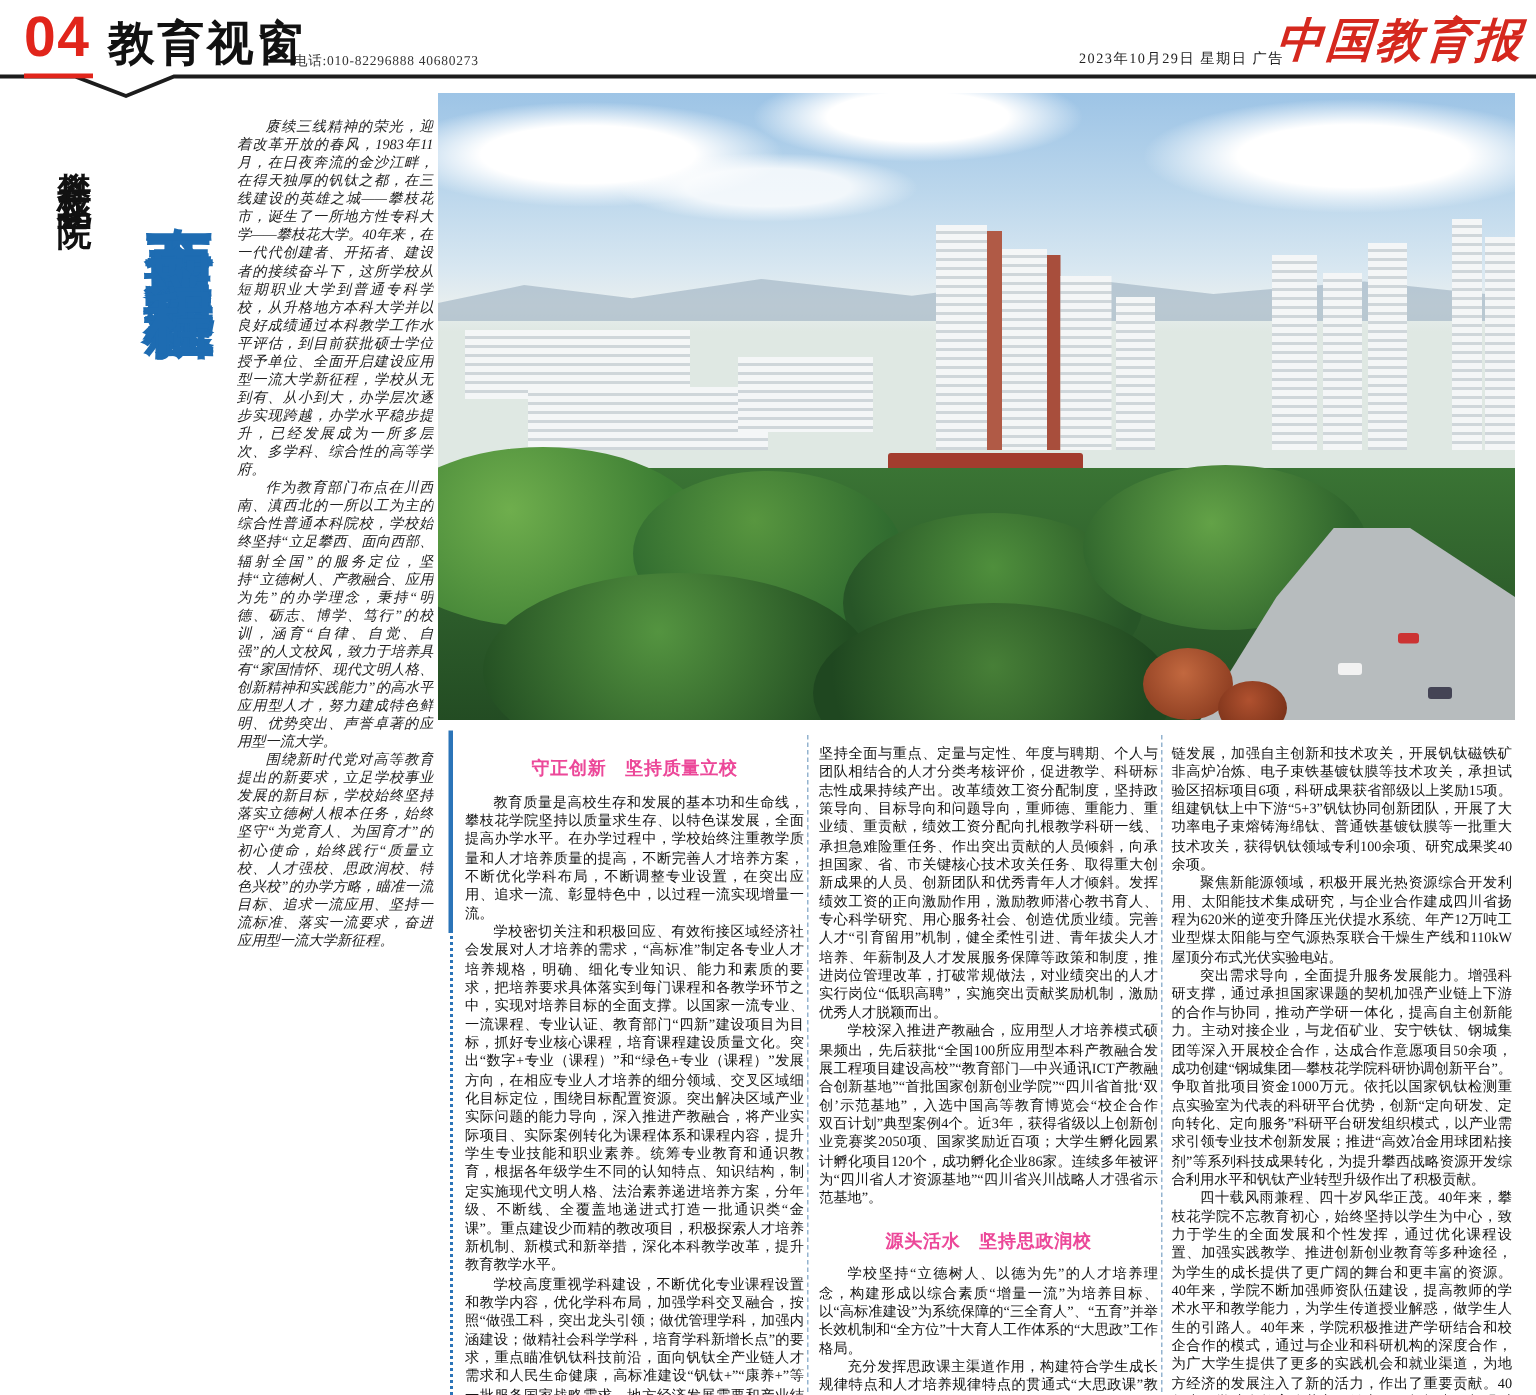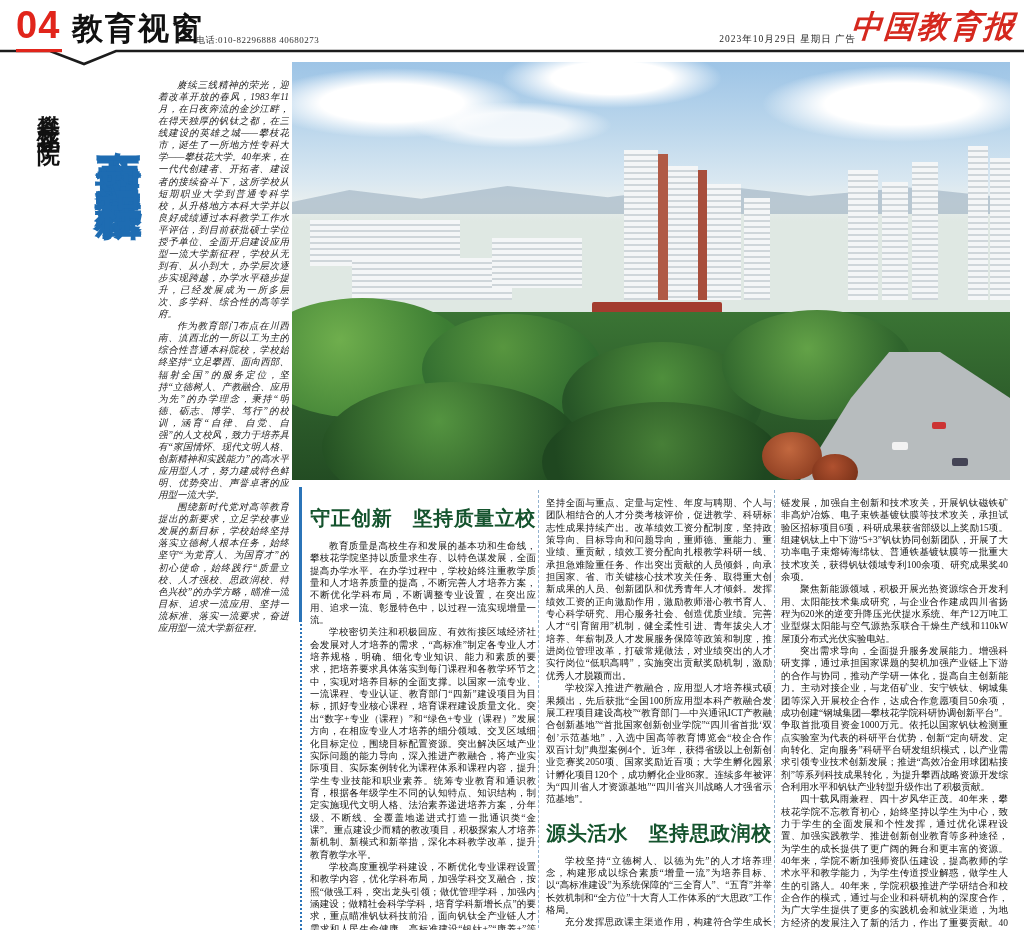--- a/index.html
+++ b/index.html
@@ -39,21 +39,21 @@
   .tree{border-radius:50%;}
 
   
   .bodytext{font-size:9.5px;line-height:1.3;text-align:justify;color:#141414;}
   .bodytext p{margin:0;text-indent:2em;}
   .bodytext p.cont{text-indent:0;}
   .col{position:absolute;top:497px;height:443px;overflow:hidden;}
   .col1{left:310px;width:226px;}
   .col2{left:546px;width:226px;}
   .col3{left:781px;width:227px;}
-  .sec-heading{margin:8px 0 9px;text-align:center;font-size:20px;font-weight:bold;color:#14532d;
+  .sec-heading{margin:8px 0 9px;text-align:center;font-size:12px;font-weight:bold;color:#ec4899;
                font-family:"Liberation Sans","DejaVu Sans",sans-serif;letter-spacing:.5px;}
   .sec-heading.mid{margin-top:14px;text-align:center;}
   .vrule-solid{position:absolute;left:299px;top:487px;width:3px;height:135px;background:#2b74b8;}
   .vrule-dot-blue{position:absolute;left:300px;top:624px;height:306px;border-left:2px dotted #2b74b8;}
   .vrule-dash1{position:absolute;left:538px;top:490px;height:438px;border-left:1px dashed #93b3cf;}
   .vrule-dash2{position:absolute;left:774px;top:490px;height:438px;border-left:1px dashed #93b3cf;}
 </style>
 </head>
 <body>
 

